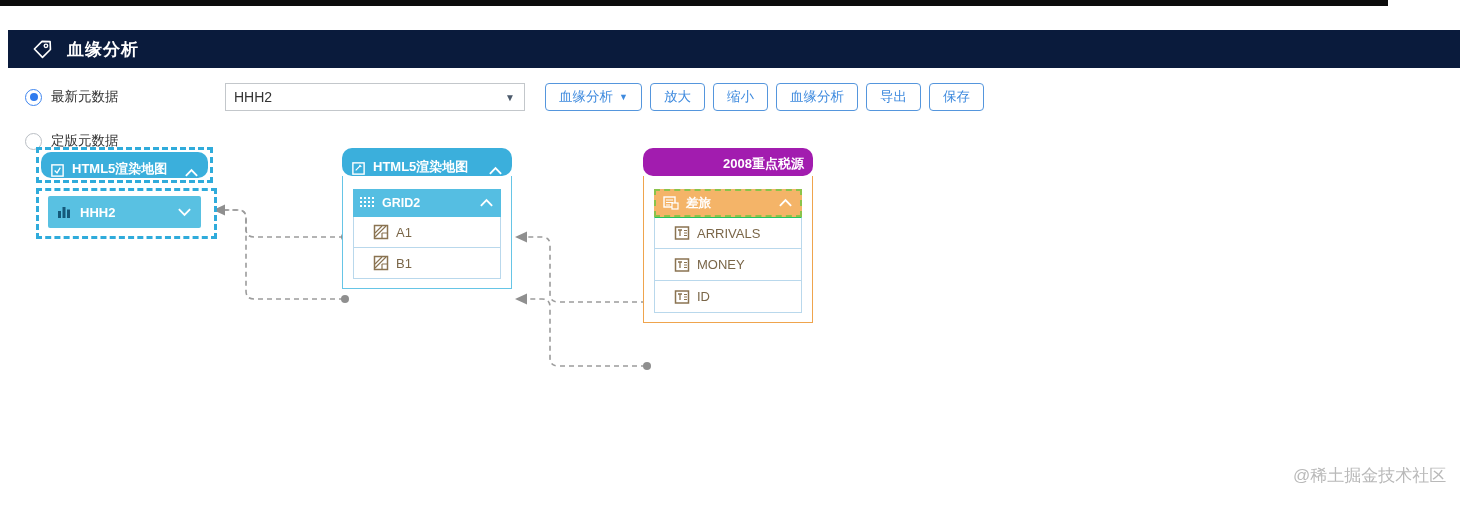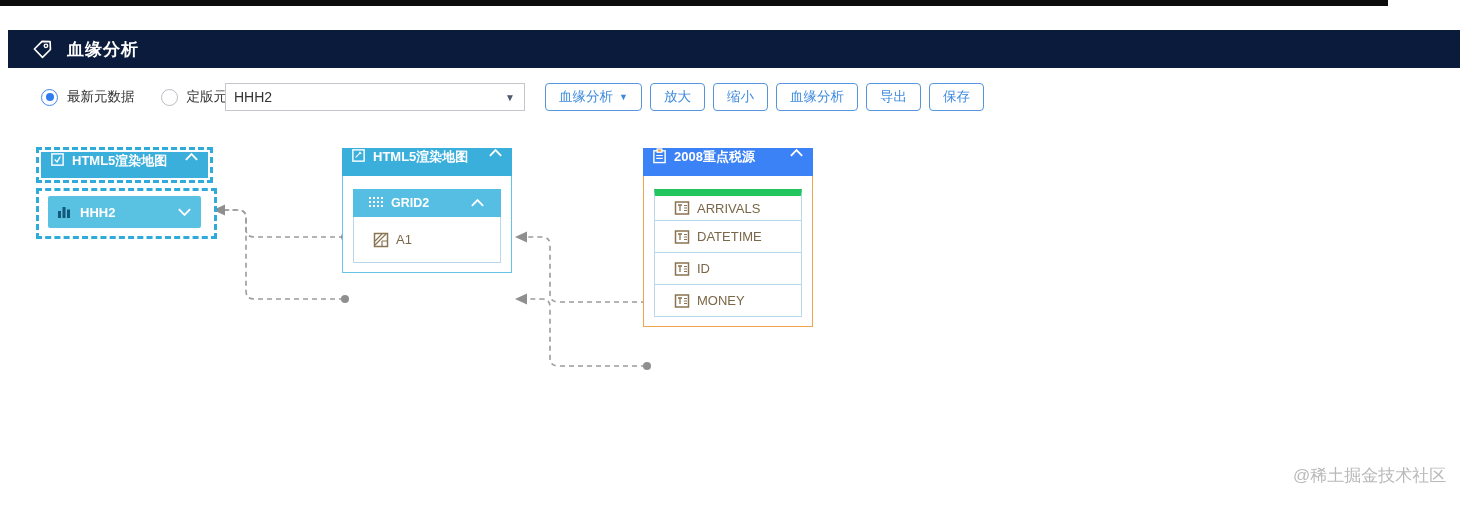--- a/index.html
+++ b/index.html
@@ -7,21 +7,21 @@
     font-family: "Liberation Sans", "DejaVu Sans", sans-serif; }
   #stage { position: relative; width: 1472px; height: 506px; background: #fff; }
 
   .top-strip { position: absolute; left: 0; top: 0; width: 1388px; height: 6px; background: #0c0c0c; }
 
   .title-bar { position: absolute; left: 8px; top: 30px; width: 1452px; height: 38px;
     background: #0a1b3c; display: flex; align-items: center; padding-left: 24px; }
   .title-bar .ttl { color: #fff; font-size: 17px; font-weight: bold; letter-spacing: 1px; margin-left: 14px; }
 
   
-  .radios { position: absolute; left: 41px; top: 88px; display: flex; align-items: center; gap: 26px; }
+  .radios { position: absolute; left: 25px; top: 88px; display: flex; align-items: center; gap: 26px; flex-direction: column; }
   .radio { display: flex; align-items: center; gap: 9px; cursor: pointer; }
   .radio .dot { width: 17px; height: 17px; border-radius: 50%; border: 1px solid #b9bec4; background: #fff; position: relative; }
   .radio.sel .dot { border: 1px solid #3f86ef; }
   .radio.sel .dot::after { content: ""; position: absolute; left: 3.5px; top: 3.5px; width: 8px; height: 8px; border-radius: 50%; background: #2f7bee; }
   .radio .rlabel { font-size: 13.5px; color: #333; }
 
   .search-input { position: absolute; left: 225px; top: 83px; width: 272px; height: 28px;
     border: 1px solid #c3c7cb; padding: 0 8px; font-size: 14px; color: #333; outline: none;
     font-family: "Liberation Sans", "DejaVu Sans", sans-serif; }
   .caret-box { position: absolute; left: 496px; top: 83px; width: 29px; height: 28px;
@@ -29,44 +29,44 @@
     background: #fff; color: #4c5a6b; font-size: 10px; cursor: pointer; }
 
   .btns { position: absolute; left: 545px; top: 83px; display: flex; gap: 8px; }
   .tbtn { height: 28px; border: 1px solid #5596dd; background: #fff; color: #3e8ade;
     border-radius: 4px; font-size: 13.5px; padding: 0 13px; display: flex; align-items: center; gap: 6px;
     cursor: pointer; font-family: "Liberation Sans", "DejaVu Sans", sans-serif; white-space: nowrap; }
   .tbtn .bcaret { font-size: 9px; }
 
   
   .node { position: absolute; }
-  .nhead { height: 28px; display: flex; align-items: flex-start; padding: 0 9px; gap: 7px; }
+  .nhead { height: 28px; display: flex; align-items: flex-end; padding: 0 9px; gap: 7px; border-radius: 10px; }
   .nhead .htxt { color: #fff; font-size: 13px; font-weight: bold; flex: 1; white-space: nowrap; }
   .cyan { background: #3bafdc; }
-  .orange { background: #3b82f6; }
+  .orange { background: #a21caf; flex-direction: column; }
 
   
   .n1-headwrap { border: 3px dashed #2fabdb; padding: 2px; width: 177px; background: #fff; }
   .n1-headwrap .nhead { height: 26px; }
   .n1-fieldwrap { margin-top: 5px; border: 3px dashed #2fabdb; background: #fff;
     width: 181px; padding: 5px 13px 8px 9px; }
   .n1-field { background: #59c1e2; height: 32px; display: flex; align-items: center;
     padding: 0 9px; gap: 7px; border-radius: 2px; cursor: pointer; }
   .n1-field .ftxt { color: #fff; font-size: 13px; font-weight: bold; flex: 1; }
 
   .nbody { background: #fff; padding: 13px 10px 9px 10px; }
   .nbody.cy { border: 1px solid #66c5e6; border-top: none; }
   .nbody.or { border: 1px solid #efa44d; border-top: none; }
-  .ghead { height: 28px; display: flex; align-items: center; padding: 0 16px; gap: 7px; cursor: pointer; }
+  .ghead { height: 28px; display: flex; align-items: center; padding: 0 7px; gap: 7px; cursor: pointer; }
   .ghead .gtxt { color: #fff; font-size: 12.5px; font-weight: bold; flex: 1; }
   .ghead.cy2 { background: #55bee2; }
   .ghead.or2 { background: #f4b468; border: 2px dashed #8bc34a; }
-  .frow { height: 46px; border: 1px solid #b9d8ec; border-top: none; background: #fff;
+  .frow { height: 31px; border: 1px solid #b9d8ec; border-top: none; background: #fff;
     display: flex; align-items: center; padding-left: 19px; gap: 7px; cursor: pointer; }
-  .frow:first-of-type { border-top: 7px solid #22c55e; }
+  .frow:first-of-type { border-top: 1px solid #22c55e; }
   .frow .rtxt { font-size: 13px; color: #7a6648; }
   .or-rows .frow { height: 32px; }
 
   .edges { position: absolute; left: 0; top: 0; width: 1472px; height: 506px; pointer-events: none; }
 
   .watermark { position: absolute; left: 1293px; top: 464px; font-size: 17px; color: #b9b9b9; text-align: center; }
 </style>
 </head>
 <body>
 
@@ -191,67 +191,78 @@
         </svg>
       </div>
       <div class="frow">
         <svg width="16" height="16" viewBox="0 0 16 16">
           <rect x="1.5" y="1.5" width="13" height="13" fill="none" stroke="#8a7351" stroke-width="1.5"></rect>
           <path d="M2 9 L9 2 M2 13 L13 2" stroke="#8a7351" stroke-width="1.2"></path>
           <path d="M9 9 H14 M9 9 V14" stroke="#8a7351" stroke-width="1.2"></path>
         </svg>
         <span class="rtxt">A1</span>
       </div>
+      <div class="frow">
+        <svg width="16" height="16" viewBox="0 0 16 16">
+          <rect x="1.5" y="1.5" width="13" height="13" fill="none" stroke="#8a7351" stroke-width="1.5"></rect>
+          <path d="M2 9 L9 2 M2 13 L13 2" stroke="#8a7351" stroke-width="1.2"></path>
+          <path d="M9 9 H14 M9 9 V14" stroke="#8a7351" stroke-width="1.2"></path>
+        </svg>
+        <span class="rtxt">B1</span>
+      </div>
     </div>
   </div>
 
   <div class="node" style="left:643px; top:148px; width:170px;">
     <div class="nhead orange">
       <svg width="15" height="16" viewBox="0 0 16 17">
         <rect x="2" y="3" width="12" height="12.5" fill="none" stroke="#fff" stroke-width="1.5"></rect>
         <rect x="5.5" y="1" width="5" height="3.5" fill="#ef9f40" stroke="#fff" stroke-width="1.3"></rect>
         <path d="M4.5 8 H11.5 M4.5 11 H11.5" stroke="#fff" stroke-width="1.2"></path>
       </svg>
       <span class="htxt">2008重点税源</span>
       <svg width="15" height="10" viewBox="0 0 16 10">
         <polyline points="2,8 8,2 14,8" fill="none" stroke="#fff" stroke-width="2"></polyline>
       </svg>
     </div>
     <div class="nbody or">
+      <div class="ghead or2">
+        <svg width="16" height="14" viewBox="0 0 16 14">
+          <rect x="1" y="1" width="11" height="10" fill="none" stroke="#fff" stroke-width="1.4"></rect>
+          <path d="M3 4 H10 M3 6.5 H10 M3 9 H7" stroke="#fff" stroke-width="1.1"></path>
+          <rect x="9" y="7" width="6" height="6" fill="#f4b468" stroke="#fff" stroke-width="1.2"></rect>
+        </svg>
+        <span class="gtxt">差旅</span>
+        <svg width="15" height="10" viewBox="0 0 16 10">
+          <polyline points="2,8 8,2 14,8" fill="none" stroke="#fff" stroke-width="2"></polyline>
+        </svg>
+      </div>
       <div class="or-rows">
         <div class="frow">
           <svg width="16" height="16" viewBox="0 0 16 16">
             <rect x="1.5" y="2" width="13" height="12" fill="none" stroke="#8a7351" stroke-width="1.5"></rect>
             <path d="M4 5 H8 M6 5 V11" stroke="#8a7351" stroke-width="1.3"></path>
             <path d="M10 5.5 H13 M10 8 H13 M10 10.5 H13" stroke="#8a7351" stroke-width="1.1"></path>
           </svg>
           <span class="rtxt">ARRIVALS</span>
         </div>
         <div class="frow">
           <svg width="16" height="16" viewBox="0 0 16 16">
             <rect x="1.5" y="2" width="13" height="12" fill="none" stroke="#8a7351" stroke-width="1.5"></rect>
             <path d="M4 5 H8 M6 5 V11" stroke="#8a7351" stroke-width="1.3"></path>
             <path d="M10 5.5 H13 M10 8 H13 M10 10.5 H13" stroke="#8a7351" stroke-width="1.1"></path>
           </svg>
-          <span class="rtxt">DATETIME</span>
+          <span class="rtxt">MONEY</span>
         </div>
         <div class="frow">
           <svg width="16" height="16" viewBox="0 0 16 16">
             <rect x="1.5" y="2" width="13" height="12" fill="none" stroke="#8a7351" stroke-width="1.5"></rect>
             <path d="M4 5 H8 M6 5 V11" stroke="#8a7351" stroke-width="1.3"></path>
             <path d="M10 5.5 H13 M10 8 H13 M10 10.5 H13" stroke="#8a7351" stroke-width="1.1"></path>
           </svg>
           <span class="rtxt">ID</span>
         </div>
-        <div class="frow">
-          <svg width="16" height="16" viewBox="0 0 16 16">
-            <rect x="1.5" y="2" width="13" height="12" fill="none" stroke="#8a7351" stroke-width="1.5"></rect>
-            <path d="M4 5 H8 M6 5 V11" stroke="#8a7351" stroke-width="1.3"></path>
-            <path d="M10 5.5 H13 M10 8 H13 M10 10.5 H13" stroke="#8a7351" stroke-width="1.1"></path>
-          </svg>
-          <span class="rtxt">MONEY</span>
-        </div>
       </div>
     </div>
   </div>
 
   <div class="watermark">@稀土掘金技术社区</div>
 </div>
 
 </body></html>

